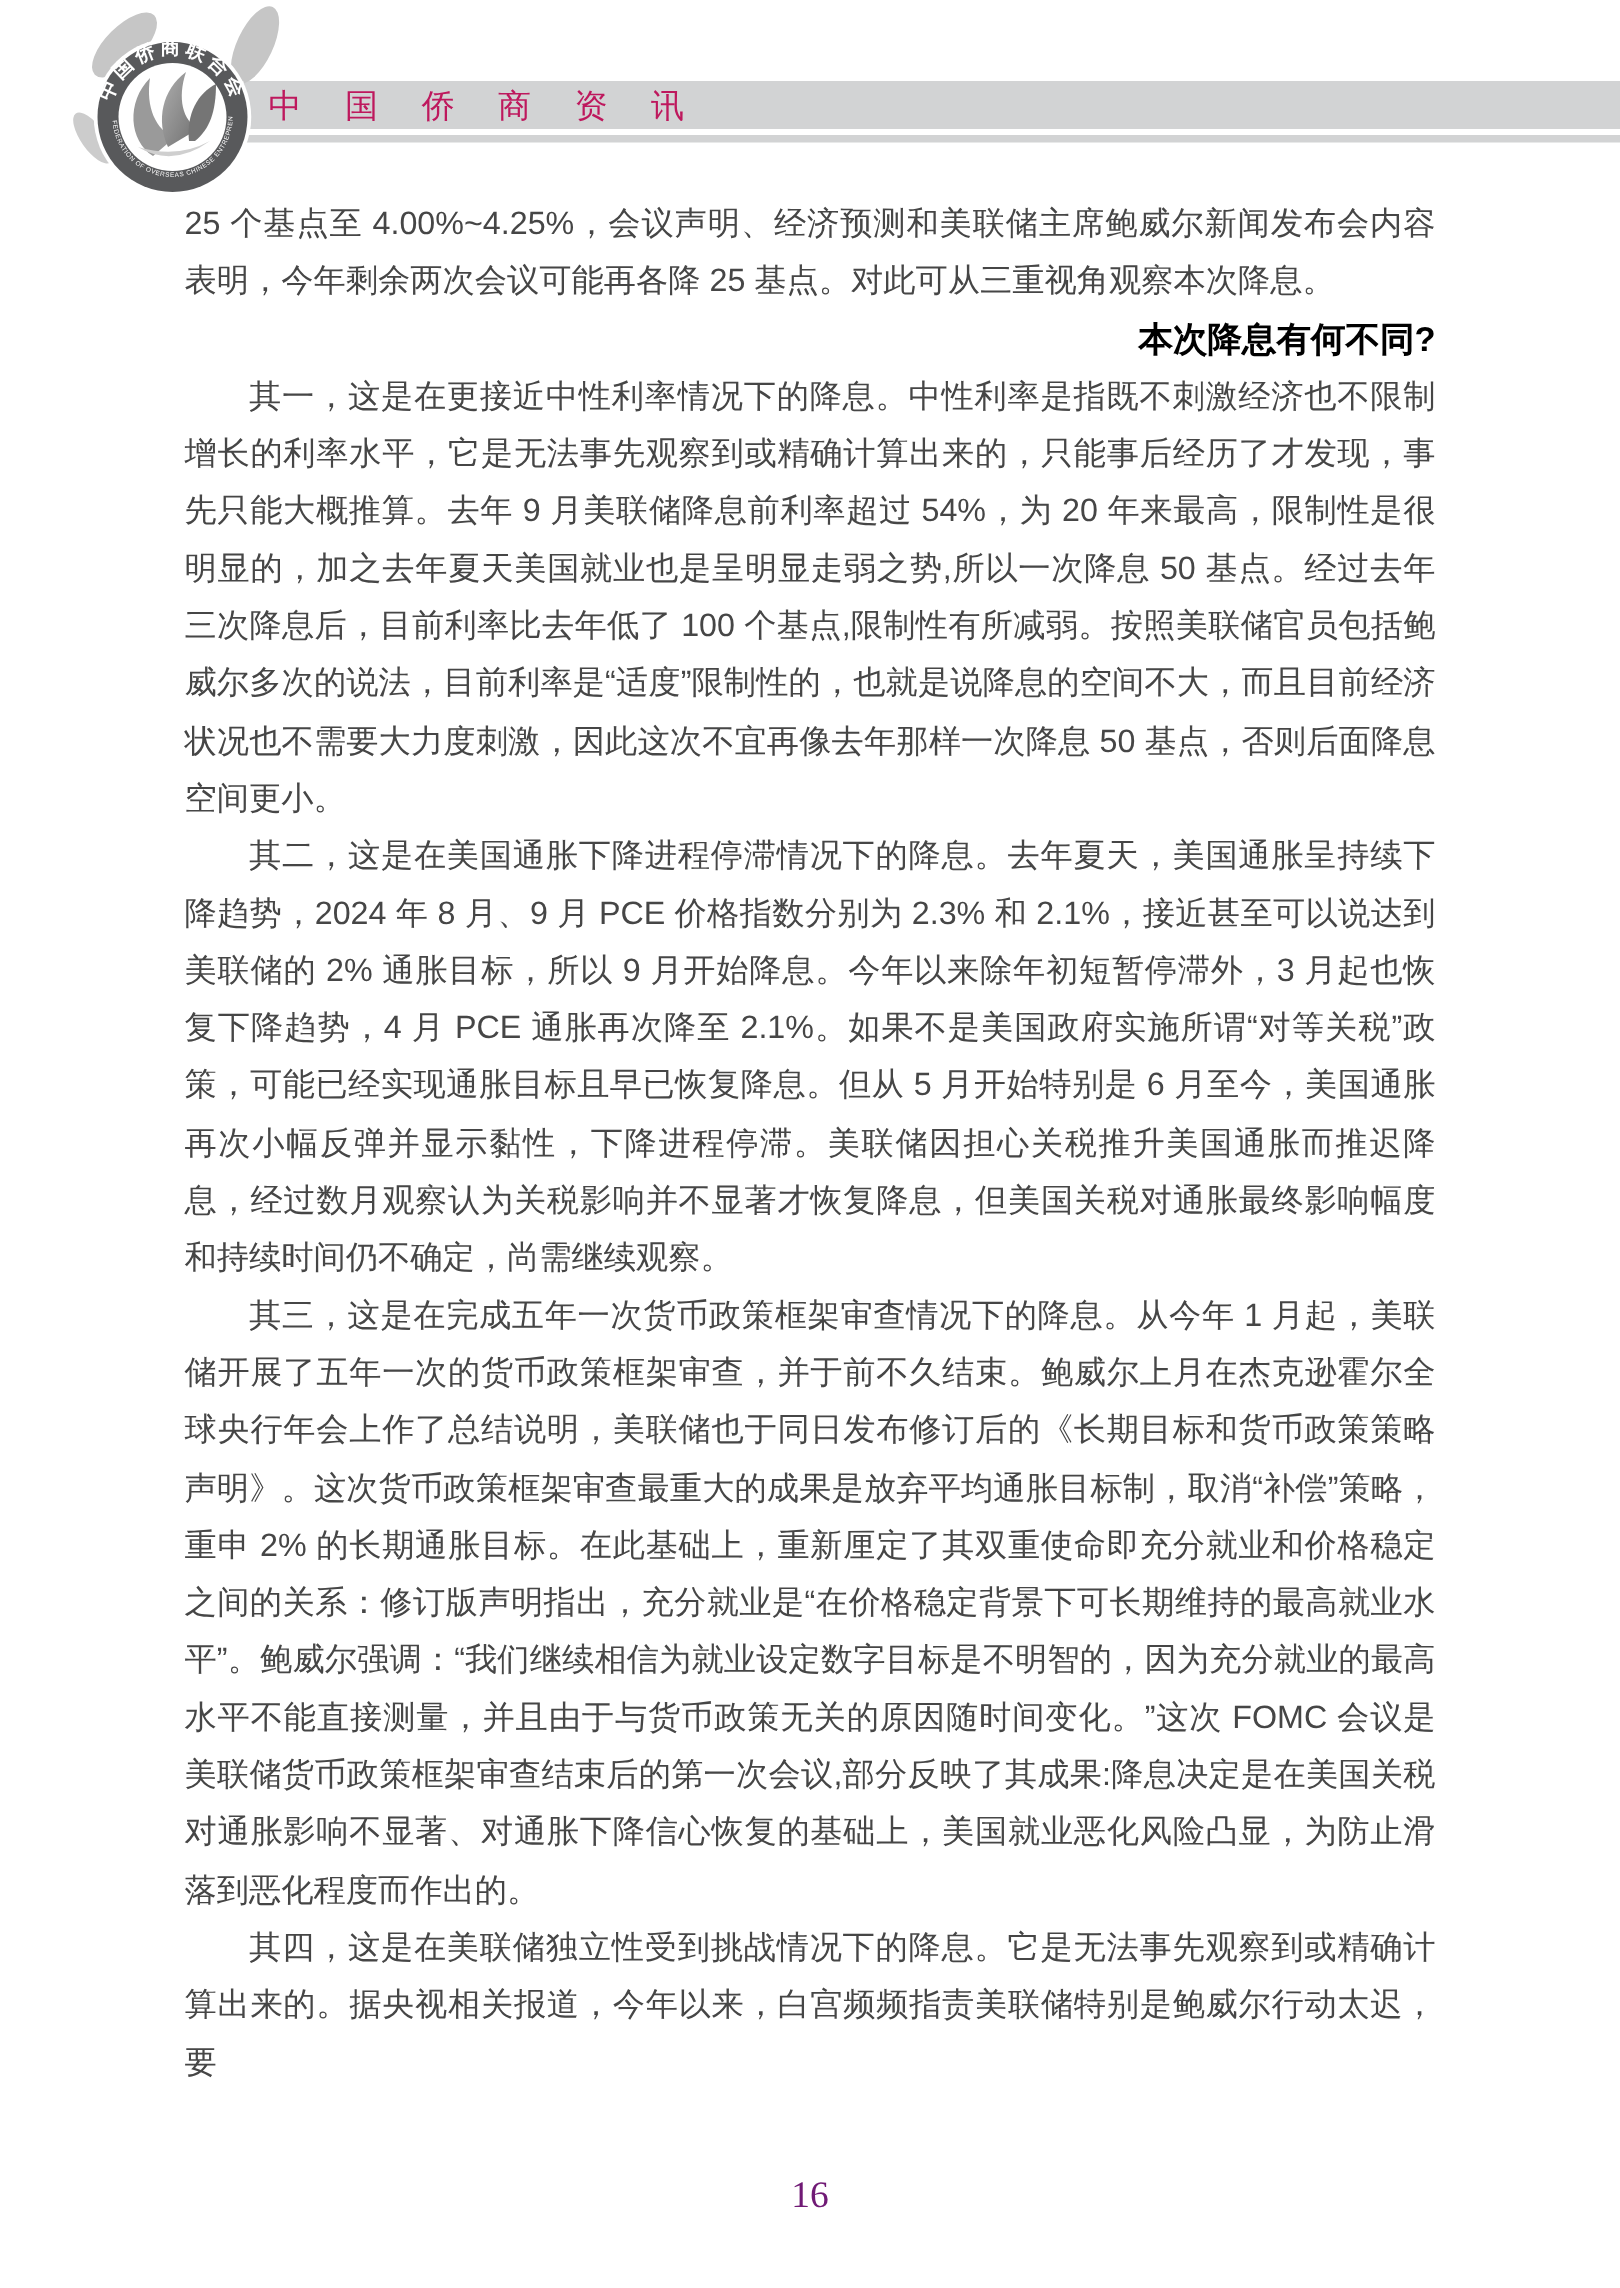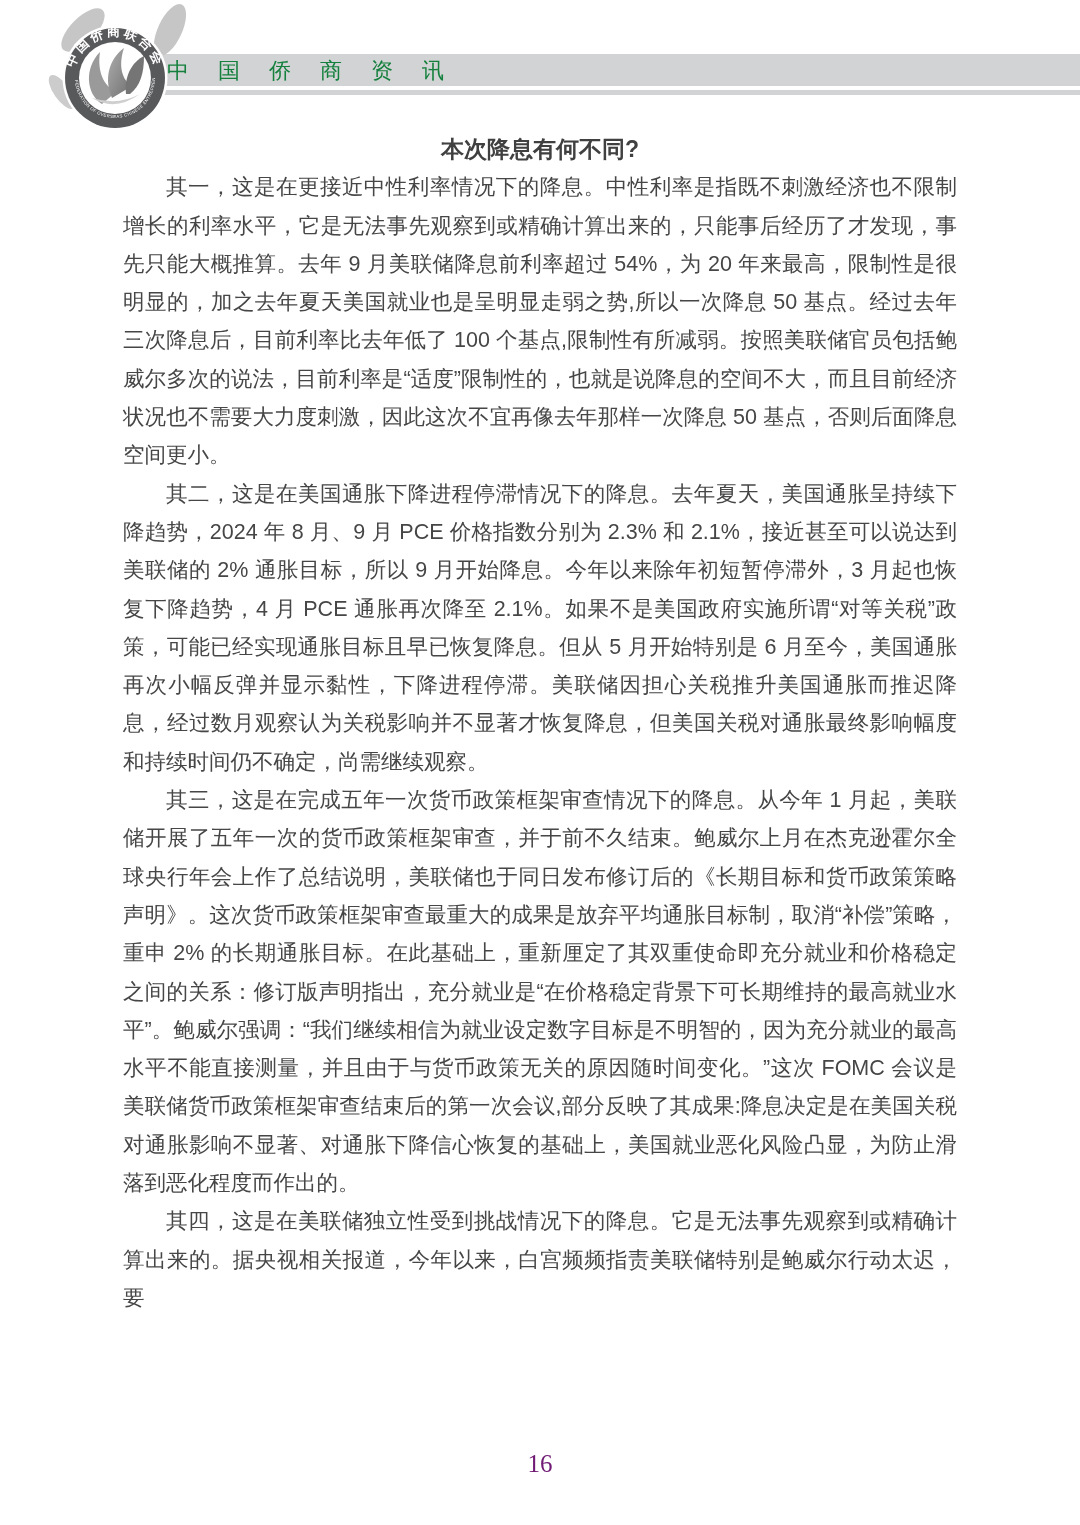--- a/index.html
+++ b/index.html
@@ -12,21 +12,21 @@
   }
   
   .banner-bar{
     position:absolute;left:130px;top:54px;
     width:950px;height:32px;
     background:#d2d3d4;
   }
   .banner-title{
     position:absolute;left:167px;top:54px;height:32px;
     line-height:33px;font-size:22px;letter-spacing:29px;
-    color:#15803d;white-space:nowrap;
+    color:#be185d;white-space:nowrap;padding-left:12px;
   }
   .banner-line{
     position:absolute;left:130px;top:90px;
     width:950px;height:4.5px;
     background:#d2d3d4;
   }
   .logo-svg{
     position:absolute;left:48px;top:0px;
     width:172px;height:132px;
   }
@@ -38,22 +38,22 @@
   .article p{
     margin:0;
     font-size:21.5px;line-height:38.3px;
     text-align:justify;
     text-indent:2em;
   }
   .article p.no-indent{text-indent:0;}
   .article h2{
     margin:0;
     font-size:23px;line-height:38.3px;
-    text-align:center;text-indent:0;
-    font-weight:bold;color:#404040;
+    text-align:right;text-indent:0;
+    font-weight:bold;color:#000000;
   }
   
   .page-number{
     position:absolute;left:0;top:1450px;width:100%;
     text-align:center;
     font-family:"Liberation Serif",serif;
     font-size:25px;color:#701a75;
   }
 </style>
 </head>
@@ -98,20 +98,21 @@
 
     <text font-size="13" font-weight="bold" fill="#ffffff" letter-spacing="3" font-family="Liberation Sans, sans-serif">
       <textPath href="#arcTop" startOffset="50%" text-anchor="middle">中国侨商联合会</textPath>
     </text>
     <text font-size="4.3" fill="#ffffff" letter-spacing="0.4" font-family="Liberation Sans, sans-serif">
       <textPath href="#arcBottom" startOffset="50%" text-anchor="middle">CHINA FEDERATION OF OVERSEAS CHINESE ENTREPRENEURS</textPath>
     </text>
   </svg>
 
   <main class="article" id="article">
+      <p class="no-indent">25 个基点至 4.00%~4.25%，会议声明、经济预测和美联储主席鲍威尔新闻发布会内容表明，今年剩余两次会议可能再各降 25 基点。对此可从三重视角观察本次降息。</p>
       <h2>本次降息有何不同?</h2>
       <p>其一，这是在更接近中性利率情况下的降息。中性利率是指既不刺激经济也不限制增长的利率水平，它是无法事先观察到或精确计算出来的，只能事后经历了才发现，事先只能大概推算。去年 9 月美联储降息前利率超过 54%，为 20 年来最高，限制性是很明显的，加之去年夏天美国就业也是呈明显走弱之势,所以一次降息 50 基点。经过去年三次降息后，目前利率比去年低了 100 个基点,限制性有所减弱。按照美联储官员包括鲍威尔多次的说法，目前利率是“适度”限制性的，也就是说降息的空间不大，而且目前经济状况也不需要大力度刺激，因此这次不宜再像去年那样一次降息 50 基点，否则后面降息空间更小。</p>
       <p>其二，这是在美国通胀下降进程停滞情况下的降息。去年夏天，美国通胀呈持续下降趋势，2024 年 8 月、9 月 PCE 价格指数分别为 2.3% 和 2.1%，接近甚至可以说达到美联储的 2% 通胀目标，所以 9 月开始降息。今年以来除年初短暂停滞外，3 月起也恢复下降趋势，4 月 PCE 通胀再次降至 2.1%。如果不是美国政府实施所谓“对等关税”政策，可能已经实现通胀目标且早已恢复降息。但从 5 月开始特别是 6 月至今，美国通胀再次小幅反弹并显示黏性，下降进程停滞。美联储因担心关税推升美国通胀而推迟降息，经过数月观察认为关税影响并不显著才恢复降息，但美国关税对通胀最终影响幅度和持续时间仍不确定，尚需继续观察。</p>
       <p>其三，这是在完成五年一次货币政策框架审查情况下的降息。从今年 1 月起，美联储开展了五年一次的货币政策框架审查，并于前不久结束。鲍威尔上月在杰克逊霍尔全球央行年会上作了总结说明，美联储也于同日发布修订后的《长期目标和货币政策策略声明》。这次货币政策框架审查最重大的成果是放弃平均通胀目标制，取消“补偿”策略，重申 2% 的长期通胀目标。在此基础上，重新厘定了其双重使命即充分就业和价格稳定之间的关系：修订版声明指出，充分就业是“在价格稳定背景下可长期维持的最高就业水平”。鲍威尔强调：“我们继续相信为就业设定数字目标是不明智的，因为充分就业的最高水平不能直接测量，并且由于与货币政策无关的原因随时间变化。”这次 FOMC 会议是美联储货币政策框架审查结束后的第一次会议,部分反映了其成果:降息决定是在美国关税对通胀影响不显著、对通胀下降信心恢复的基础上，美国就业恶化风险凸显，为防止滑落到恶化程度而作出的。</p>
       <p>其四，这是在美联储独立性受到挑战情况下的降息。它是无法事先观察到或精确计算出来的。据央视相关报道，今年以来，白宫频频指责美联储特别是鲍威尔行动太迟，要</p>
     </main>
 
   <div class="page-number">16</div>
 
 </div>

